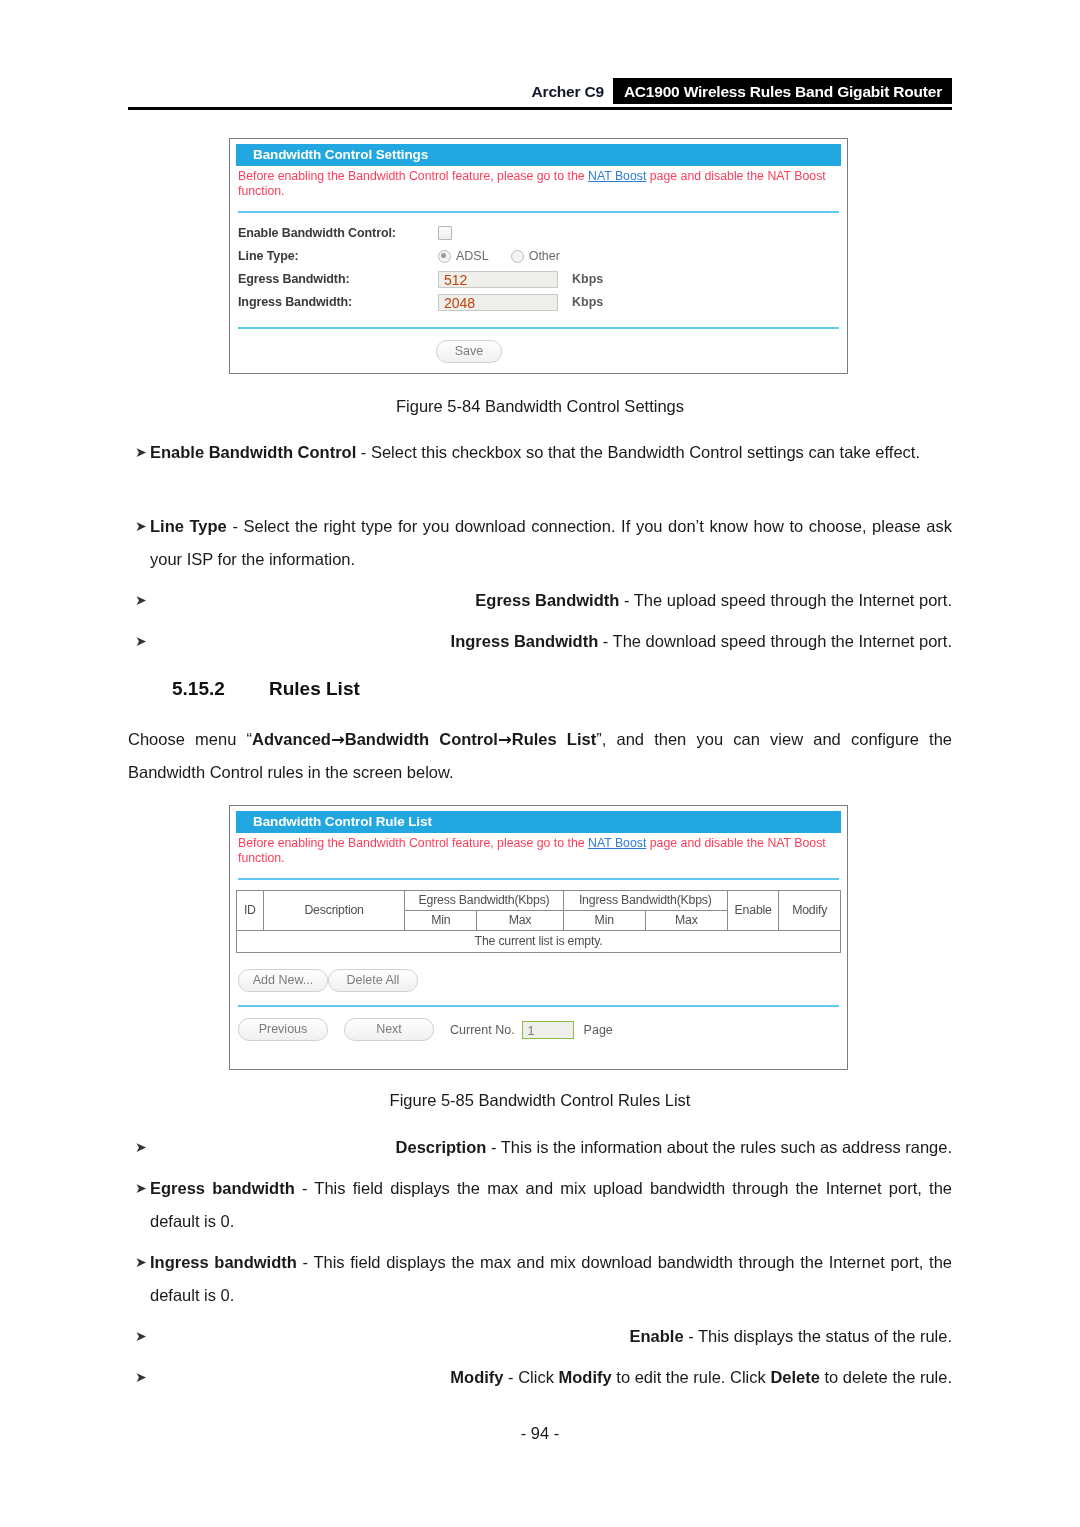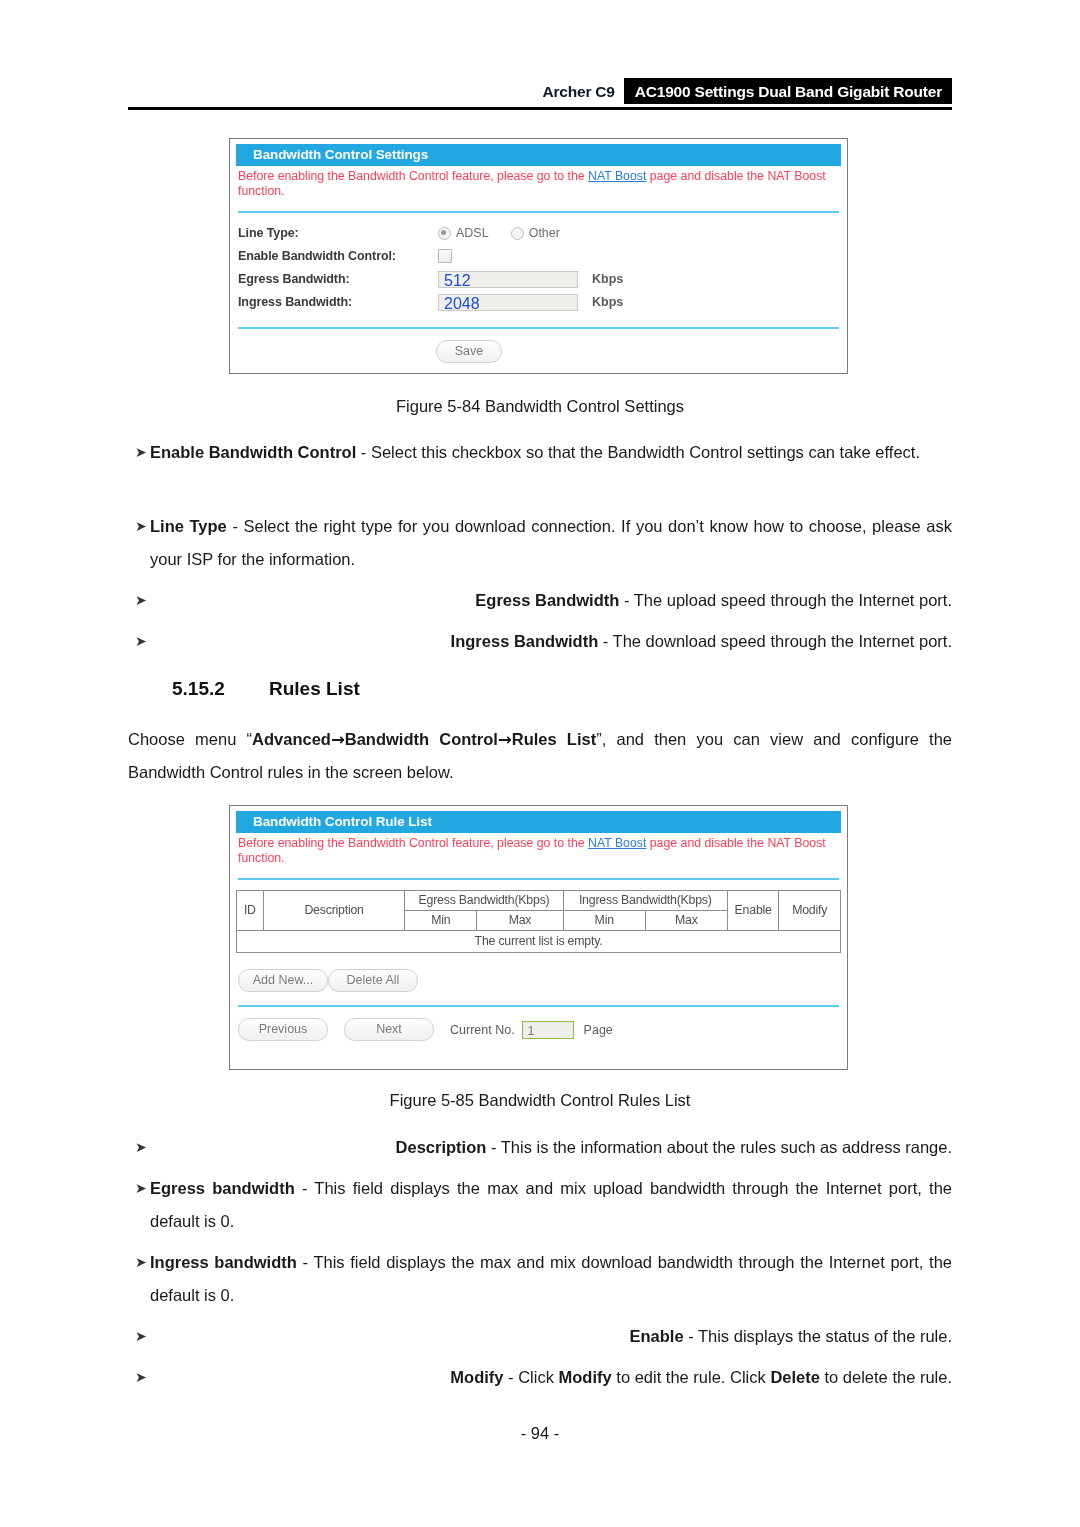--- a/index.html
+++ b/index.html
@@ -147,26 +147,26 @@
   .ctl-radio.checked::after {
     content: "";
     position: absolute;
     left: 2px; top: 2px;
     width: 5px; height: 5px;
     border-radius: 50%;
     background: #9a9a9a;
   }
   .radio-label { margin-right: 22px; }
   .ctl-text {
-    width: 140px;
+    width: 120px;
     height: 17px;
     border: 1px solid #c8c8c4;
     background: #eeeeea;
-    font-size: 16px;
-    color: #1d4ed8;
+    font-size: 14px;
+    color: #c2410c;
     padding: 0 0 0 5px;
     line-height: 17px;
     box-sizing: border-box;
     overflow: hidden;
     white-space: nowrap;
   }
   .unit {
     font-size: 12.5px;
     font-weight: bold;
     color: #5b5b5b;
@@ -293,46 +293,46 @@
     color: #1a1a1a;
   }
   .arrow { font-family: "DejaVu Sans", sans-serif; }
 </style>
 </head>
 <body>
 
 <div class="page-header">
   <div class="hdr-row">
     <span class="hdr-model">Archer C9</span>
-    <span class="hdr-product">AC1900 Settings Dual Band Gigabit Router</span>
+    <span class="hdr-product">AC1900 Wireless Rules Band Gigabit Router</span>
   </div>
   <div class="hdr-rule"></div>
 </div>
 
 <div class="figure" id="fig-bandwidth-settings">
   <div class="fig-inner">
     <div class="ui-titlebar">Bandwidth Control Settings</div>
     <div class="ui-warning">
       <span>Before enabling the Bandwidth Control feature, please go to the </span><a class="ui-link" href="#">NAT Boost</a><span> page and disable the NAT Boost function.</span>
     </div>
     <div class="ui-divider"></div>
 
     <div class="form-area">
+      <div class="form-row">
+        <span class="form-label">Enable Bandwidth Control:</span>
+        <span class="ctl-checkbox"></span>
+      </div>
       <div class="form-row">
         <span class="form-label">Line Type:</span>
         <span class="radio-group">
           <span class="ctl-radio checked"></span>
           <span class="radio-label">ADSL</span>
           <span class="ctl-radio"></span>
           <span class="radio-label">Other</span>
         </span>
-      </div>
-      <div class="form-row">
-        <span class="form-label">Enable Bandwidth Control:</span>
-        <span class="ctl-checkbox"></span>
       </div>
       <div class="form-row">
         <span class="form-label">Egress Bandwidth:</span>
         <span class="ctl-text">512</span>
         <span class="unit">Kbps</span>
       </div>
       <div class="form-row">
         <span class="form-label">Ingress Bandwidth:</span>
         <span class="ctl-text">2048</span>
         <span class="unit">Kbps</span>

